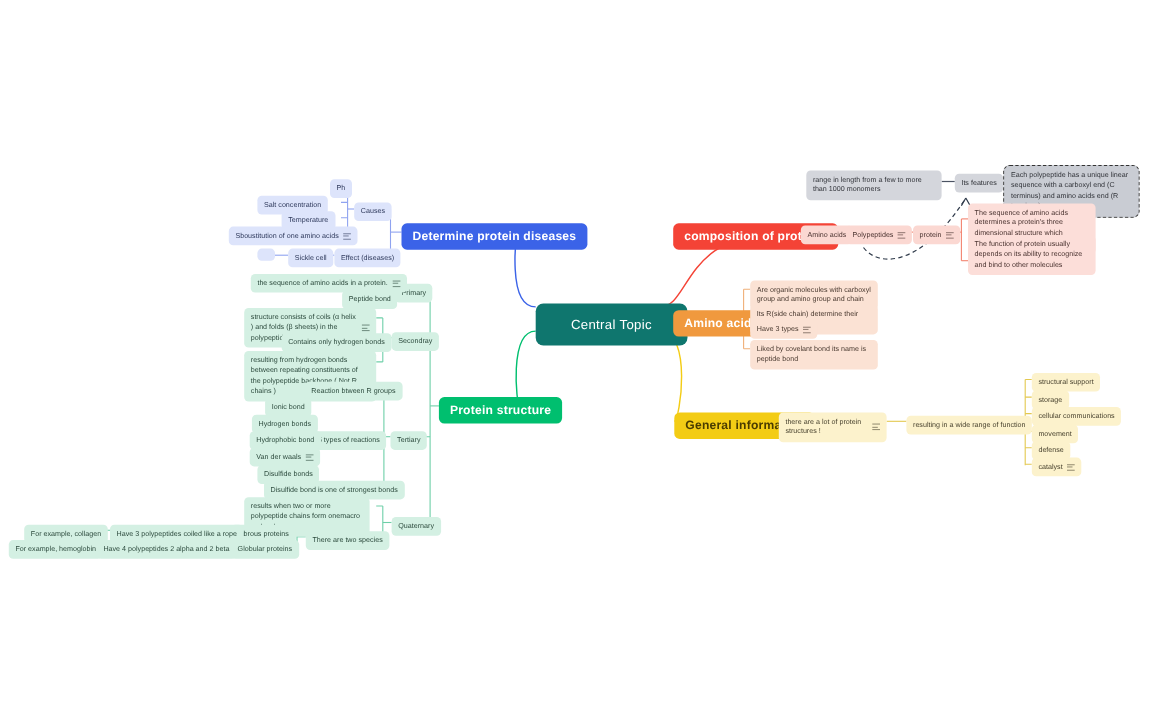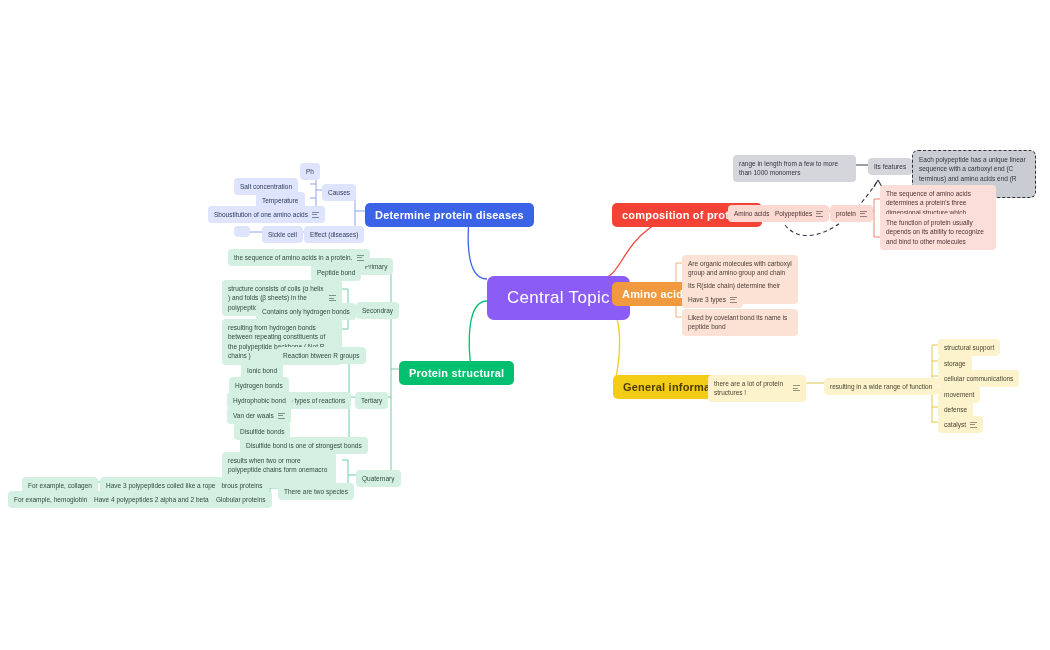--- a/index.html
+++ b/index.html
@@ -9,22 +9,22 @@
     overflow:hidden;position:relative;
   }
   #canvas{position:absolute;left:0;top:0;width:1050px;height:650px;}
   svg#wires{position:absolute;left:0;top:0;width:1050px;height:650px;pointer-events:none;}
 
   .node{position:absolute;box-sizing:border-box;border-radius:5px;
         display:flex;align-items:center;}
   .node .txt{display:block;}
 
   
-  .central{background:#8b5cf6;color:#fff;font-size:17px;letter-spacing:.3px;
-      padding:12px 20px;border-radius:7px;white-space:nowrap;}
+  .central{background:#0f766e;color:#fff;font-size:12px;letter-spacing:.3px;
+      padding:12px 32px;border-radius:7px;white-space:nowrap;}
 
   
   .l1{color:#fff;font-size:11px;font-weight:bold;padding:6px 10px;border-radius:5px;
       white-space:nowrap;letter-spacing:.2px;}
   .l1.red{background:#f44336;}
   .l1.orange{background:#f0993e;}
   .l1.yellow{background:#f3cc15;color:#4a3c00;}
   .l1.blue{background:#3b63e8;}
   .l1.green{background:#00bf6f;}
 
@@ -265,21 +265,21 @@
     <span>Effect (diseases)</span>
   </div>
   <div class="leaf blu row" style="left:262px;top:226px;">
     <span>Sickle cell</span>
   </div>
   <div class="leaf blu row" style="left:234px;top:226px;width:16px;height:11px;">
     <span></span>
   </div>
 
   <div class="node l1 green" style="left:399px;top:361px;">
-    <span class="txt">Protein structural</span>
+    <span class="txt">Protein structure</span>
   </div>
 
   <div class="leaf grn row" style="left:359px;top:258px;">
     <span>Primary</span>
   </div>
   <div class="leaf grn row" style="left:228px;top:249px;">
     <span>the sequence of amino acids in a protein.</span>
     <span class="note-ico">
         <i></i>
         <i></i>

